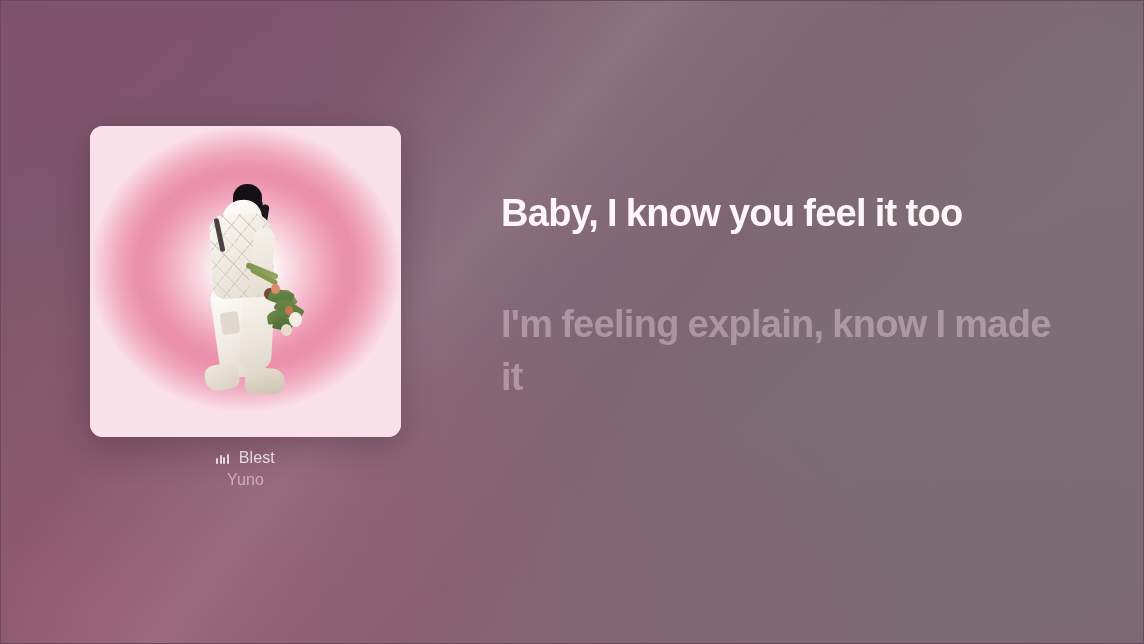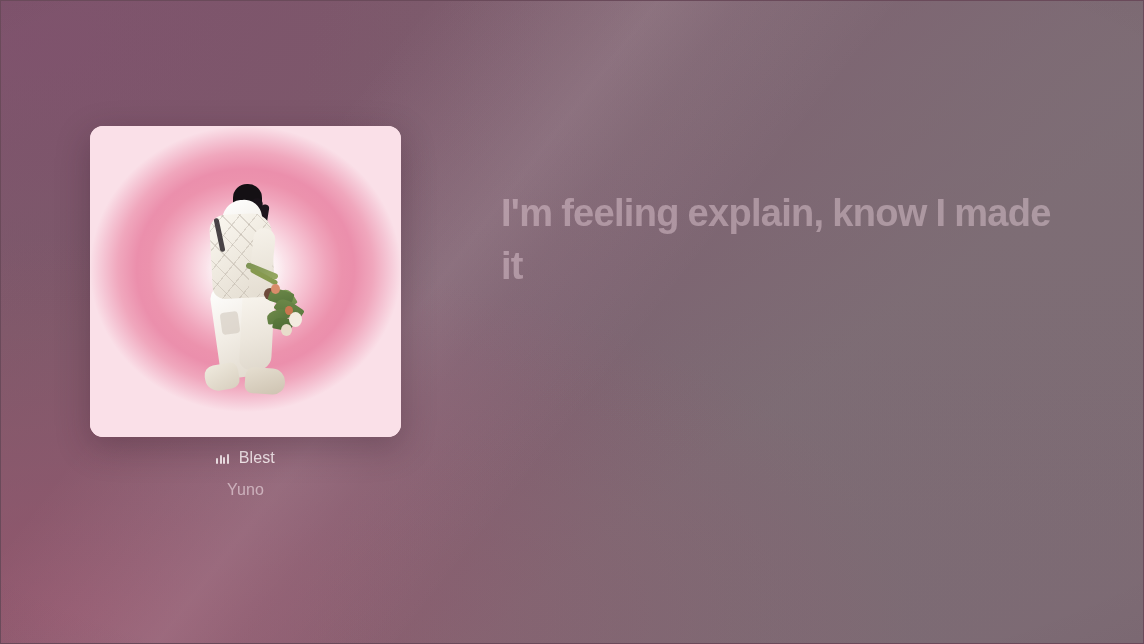--- a/index.html
+++ b/index.html
@@ -258,21 +258,21 @@
   #playing-indicator i:nth-child(2) { height: 9px; }
   #playing-indicator i:nth-child(3) { height: 7px; }
   #playing-indicator i:nth-child(4) { height: 10px; }
   #track-title {
     font-size: 16px;
     font-weight: 500;
     color: #f6eaee;
     letter-spacing: .1px;
   }
   #track-artist {
-    margin-top: 15px;
+    margin-top: 5px;
     font-size: 16px;
     font-weight: 400;
     color: rgba(246,232,238,0.56);
     letter-spacing: .1px;
   }
 
   
   #lyrics {
     position: absolute;
     left: 500px;
@@ -351,16 +351,17 @@
             <i></i>
         </span>
         <span id="track-title">Blest</span>
       </div>
       <div id="track-artist">Yuno</div>
     </div>
 
   </div>
 
   <div id="lyrics">
+    <p class="lyric-line active">Baby, I know you feel it too</p>
     <p class="lyric-line upcoming">I'm feeling explain, know I made it</p>
   </div>
 
 </div>
 
 </body></html>

